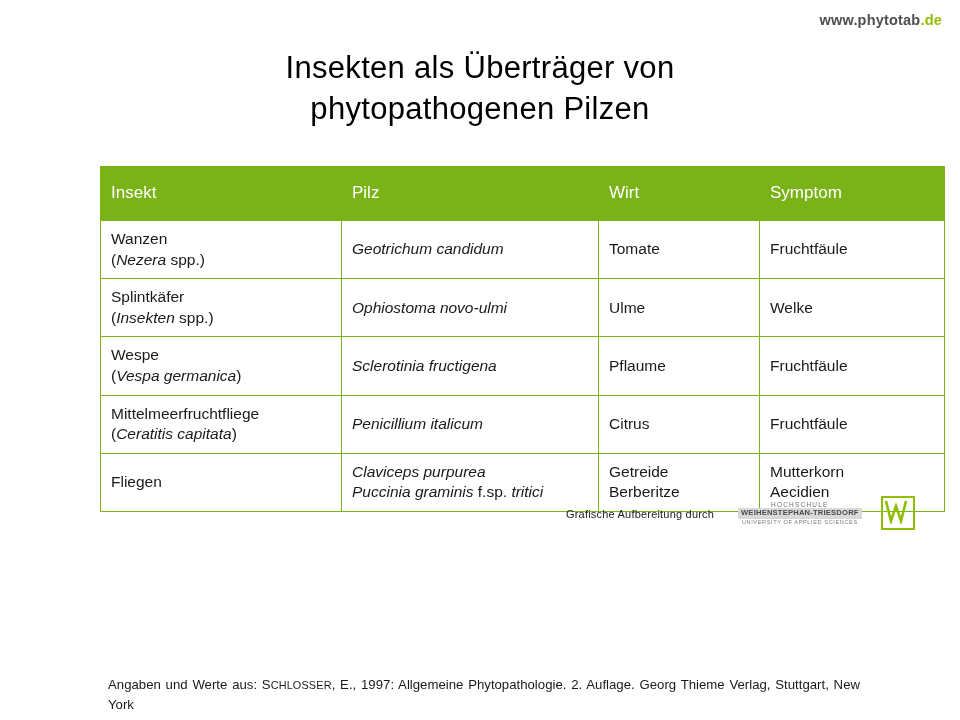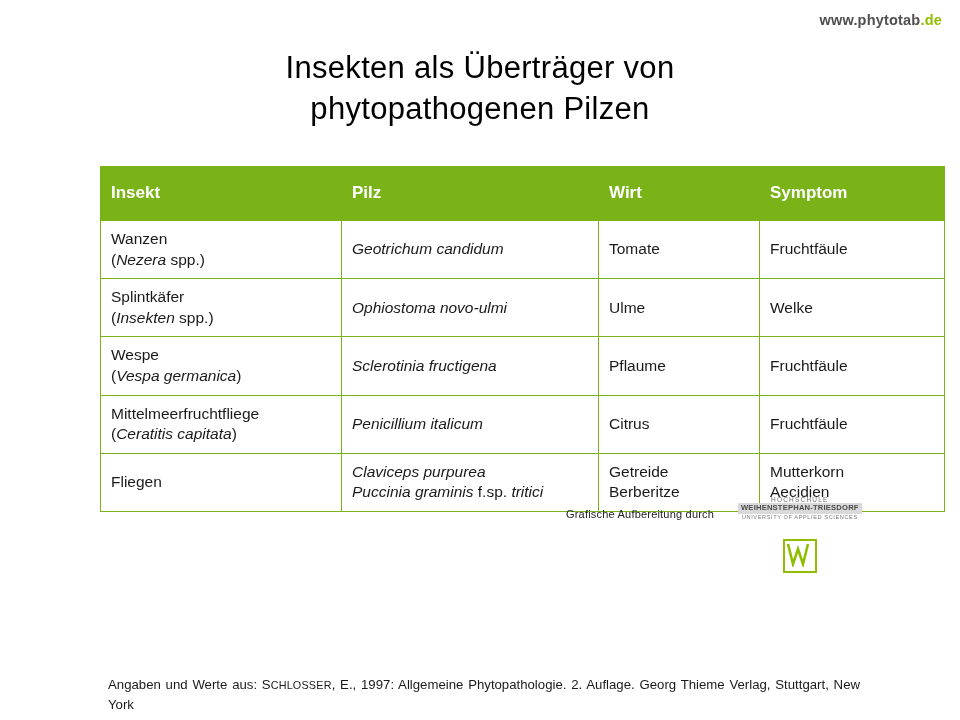--- a/index.html
+++ b/index.html
@@ -46,21 +46,21 @@
     width: 760px;
   }
   table.data {
     border-collapse: collapse;
     width: 760px;
     table-layout: fixed;
   }
   table.data thead th {
     background: #7ab317;
     color: #ffffff;
-    font-weight: bold;
+    font-weight: normal;
     font-size: 17px;
     text-align: left;
     padding: 12px 10px 13px 10px;
     border: 1px solid #7ab317;
     height: 28px;
   }
   table.data tbody td {
     border: 1px solid #7ab317;
     padding: 8px 10px;
     font-size: 15.5px;
@@ -83,21 +83,20 @@
     color: #222222;
     letter-spacing: 0.2px;
   }
   .logo-block {
     position: absolute;
     top: 496px;
     left: 738px;
     display: flex;
     align-items: center;
     gap: 19px;
-    flex-direction: column;
   }
   .logo-text {
     line-height: 1.12;
     text-align: center;
   }
   .logo-text .l1 {
     font-size: 6.5px;
     letter-spacing: 1.2px;
     color: #6f6f6f;
     display: block;

